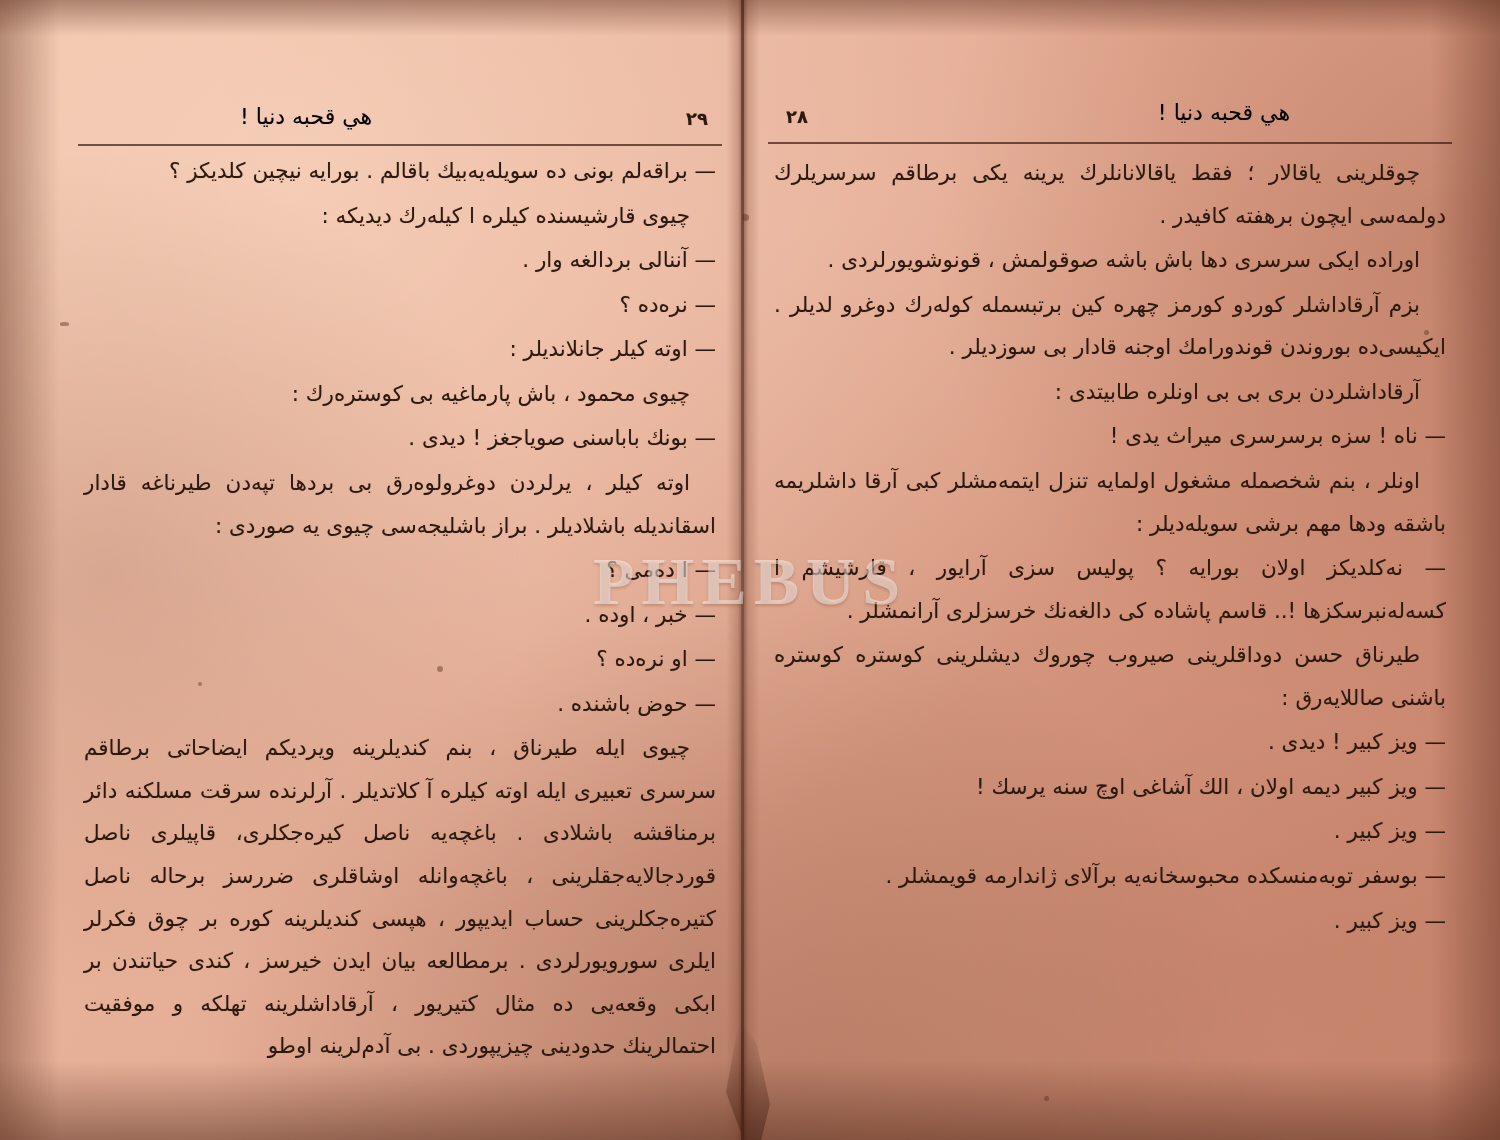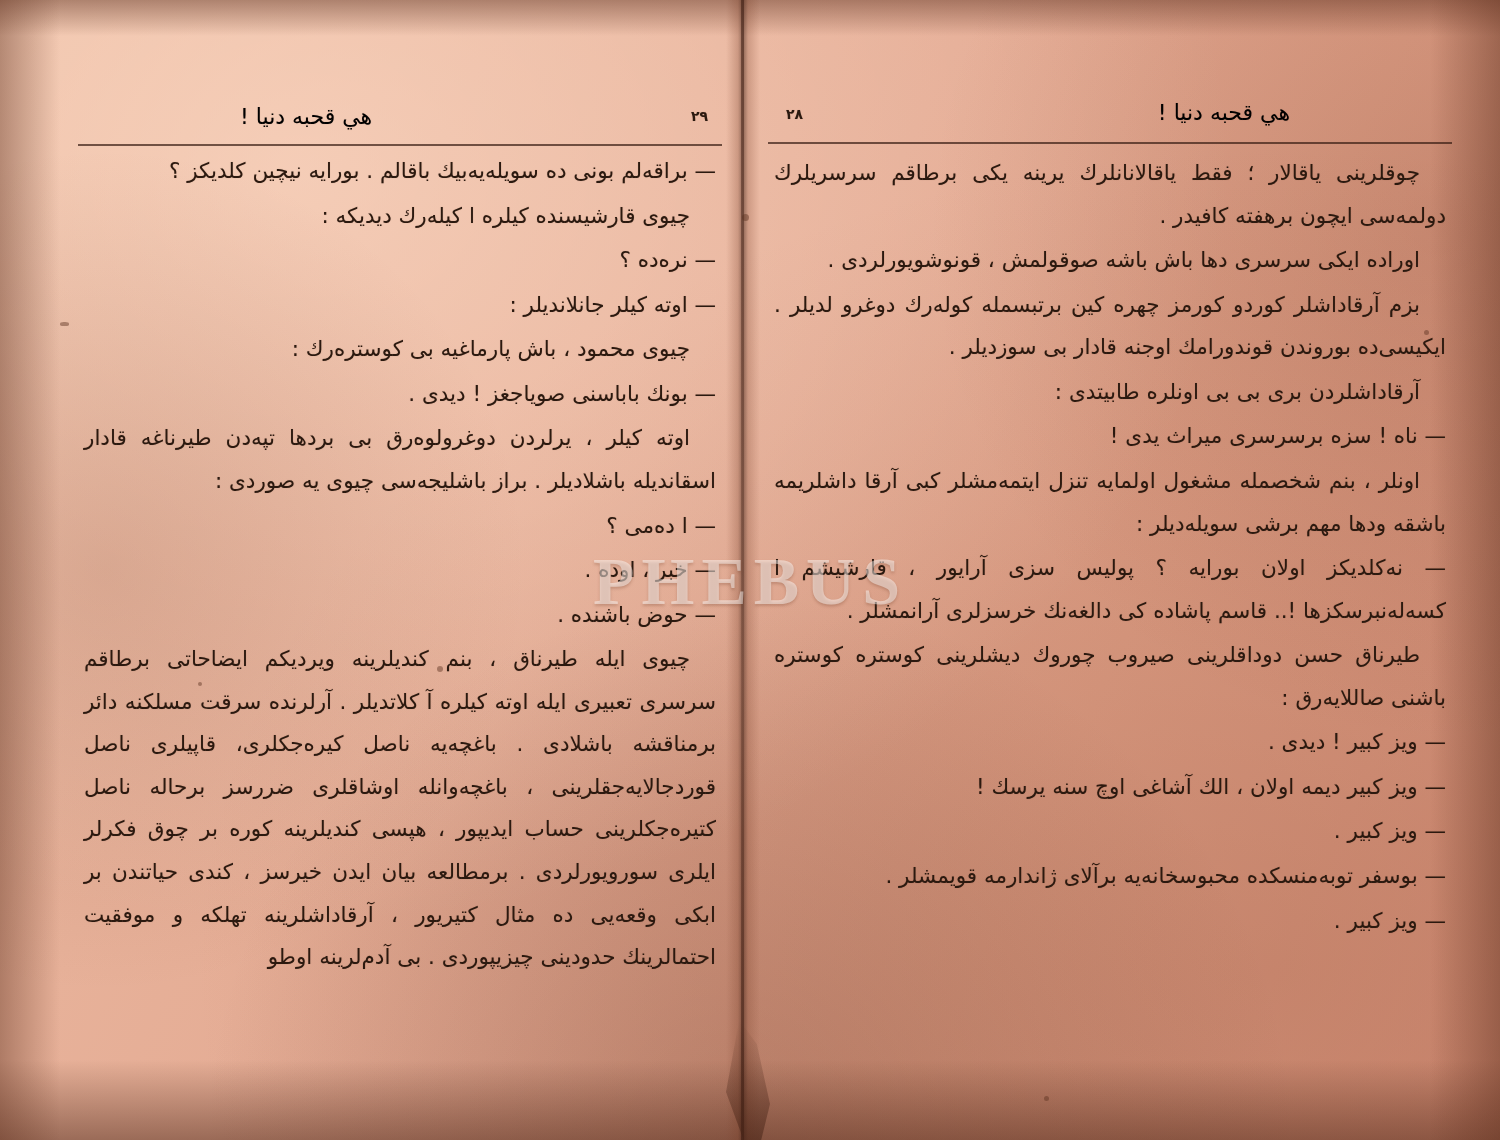--- a/index.html
+++ b/index.html
@@ -98,21 +98,21 @@
     position: absolute;
     left: 8px; right: 8px;
     top: 46px;
     height: 2px;
     background: rgba(55,28,18,0.7);
   }
   .page-left .header-rule { top: 44px; }
 
   .folio {
     position: absolute;
-    font-size: 14px;
+    font-size: 18px;
     font-weight: 700;
     letter-spacing: 1px;
     color: #2b190f;
   }
   .page-right .folio { left: 26px; top: 10px; }
   .page-left  .folio { right: 22px; top: 8px; }
 
   .running-title {
     position: absolute;
     top: 4px;
@@ -218,27 +218,29 @@
 
   <div class="page page-left">
     <div class="header">
       <div class="folio">٢٩</div>
       <div class="running-title">هي قحبه دنيا !</div>
       <div class="header-rule"></div>
     </div>
     <div class="body">
       <p class="dash">— براقه‌لم بونی ده سویله‌یه‌بیك باقالم . بورایه نیچین کلدیکز ؟</p>
       <p class="ind">چیوی قارشیسنده کیلره ا کیله‌رك دیدیکه :</p>
+      <p class="dash">— آننالی بردالغه وار .</p>
       <p class="dash">— نره‌ده ؟</p>
       <p class="dash">— اوته کیلر جانلاندیلر :</p>
       <p class="ind">چیوی محمود ، باش پارماغیه بی کوستره‌رك :</p>
       <p class="dash">— بونك باباسنی صویاجغز ! دیدی .</p>
       <p class="ind">اوته کیلر ، یرلردن دوغرولوه‌رق بی بردها تپه‌دن طیرناغه قادار اسقاندیله باشلادیلر . براز باشلیجه‌سی چیوی یه صوردی :</p>
       <p class="dash">— ا ده‌می ؟</p>
       <p class="dash">— خبر ، اوده .</p>
+      <p class="dash">— او نره‌ده ؟</p>
       <p class="dash">— حوض باشنده .</p>
       <p class="ind">چیوی ایله طیرناق ، بنم کندیلرینه ویردیکم ایضاحاتی برطاقم سرسری تعبیری ایله اوته کیلره آ کلاتدیلر . آرلرنده سرقت مسلکنه دائر برمناقشه باشلادی . باغچه‌یه ناصل کیره‌جکلری، قاپیلری ناصل قوردجالایه‌جقلرینی ، باغچه‌وانله اوشاقلری ضررسز برحاله ناصل کتیره‌جکلرینی حساب ایدیپور ، هپسی کندیلرینه کوره بر چوق فکرلر ایلری سورویورلردی . برمطالعه بیان ایدن خیرسز ، کندی حیاتندن بر ابکی وقعه‌یی ده مثال کتیریور ، آرقاداشلرینه تهلکه و موفقیت احتمالرینك حدودینی چیزیپوردی . بی آدم‌لرینه اوطو</p>
     </div>
   </div>
 
   <div class="watermark">PHEBUS</div>
 
   <div class="spot s1"></div>
   <div class="spot s2"></div>
   <div class="spot s3"></div>

